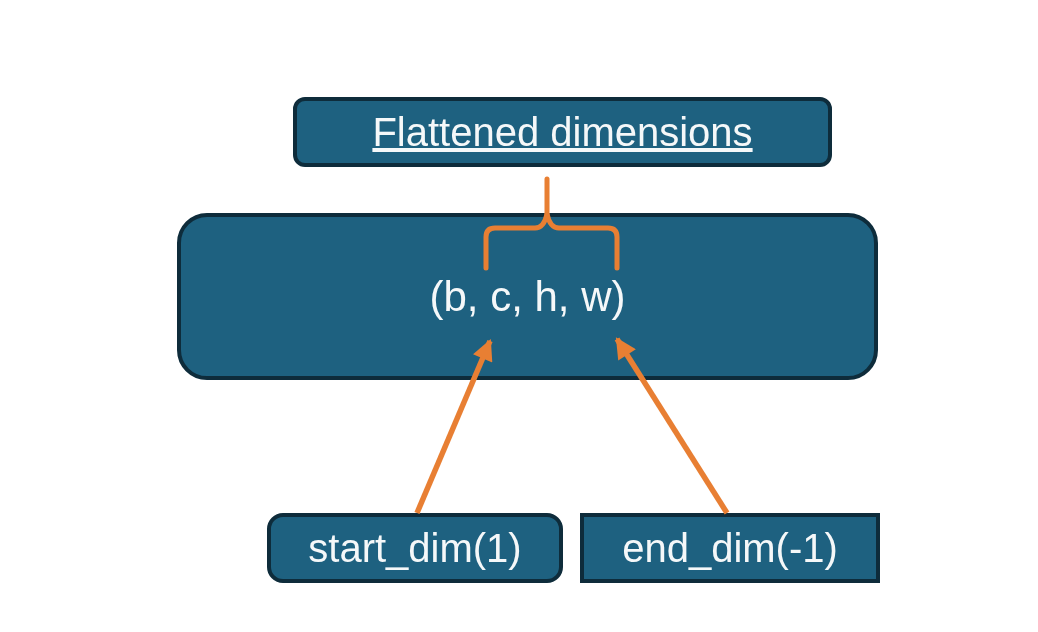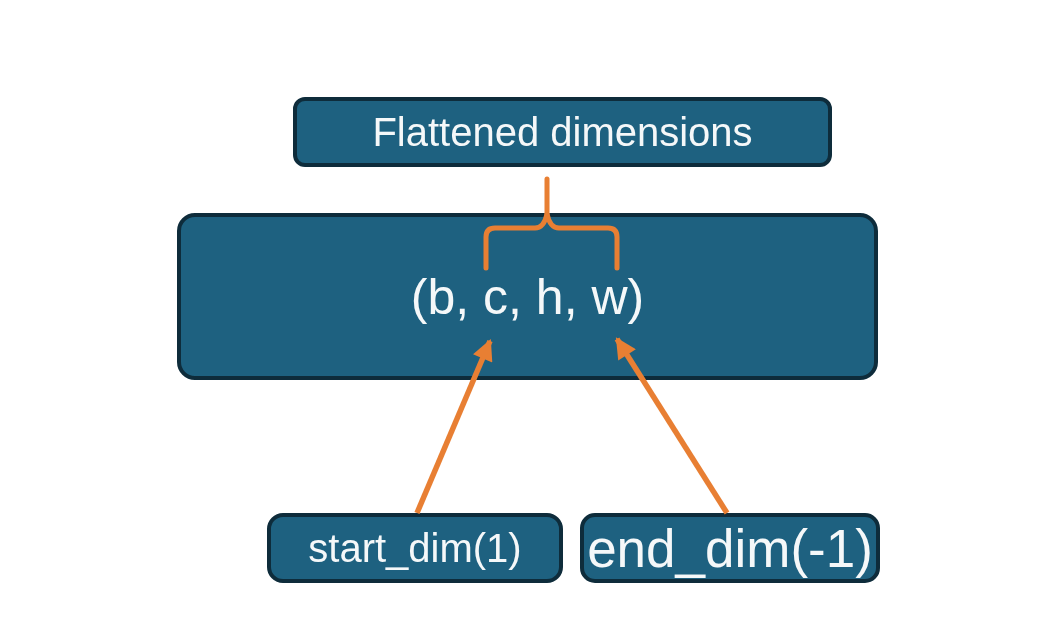--- a/index.html
+++ b/index.html
@@ -29,38 +29,39 @@
     display: flex;
     align-items: center;
     justify-content: center;
     text-align: center;
   }
   .node-top {
     left: 293px; top: 97px;
     width: 539px; height: 70px;
     border-radius: 12px;
     font-size: 40px;
+    text-decoration: underline;
   }
   .node-main {
     left: 177px; top: 213px;
     width: 701px; height: 167px;
-    border-radius: 18px;
-    font-size: 50px;
+    border-radius: 30px;
+    font-size: 42px;
   }
   .node-param-left {
     left: 267px; top: 513px;
     width: 296px; height: 70px;
     border-radius: 16px;
     font-size: 40px;
   }
   .node-param-right {
     left: 580px; top: 513px;
     width: 300px; height: 70px;
-    border-radius: 15px;
-    font-size: 53px;
+    border-radius: 0;
+    font-size: 40px;
   }
   .overlay {
     position: absolute;
     left: 0; top: 0;
     width: 1038px; height: 632px;
     pointer-events: none;
   }
   .brace-stroke {
     fill: none;
     stroke: var(--arrow);

